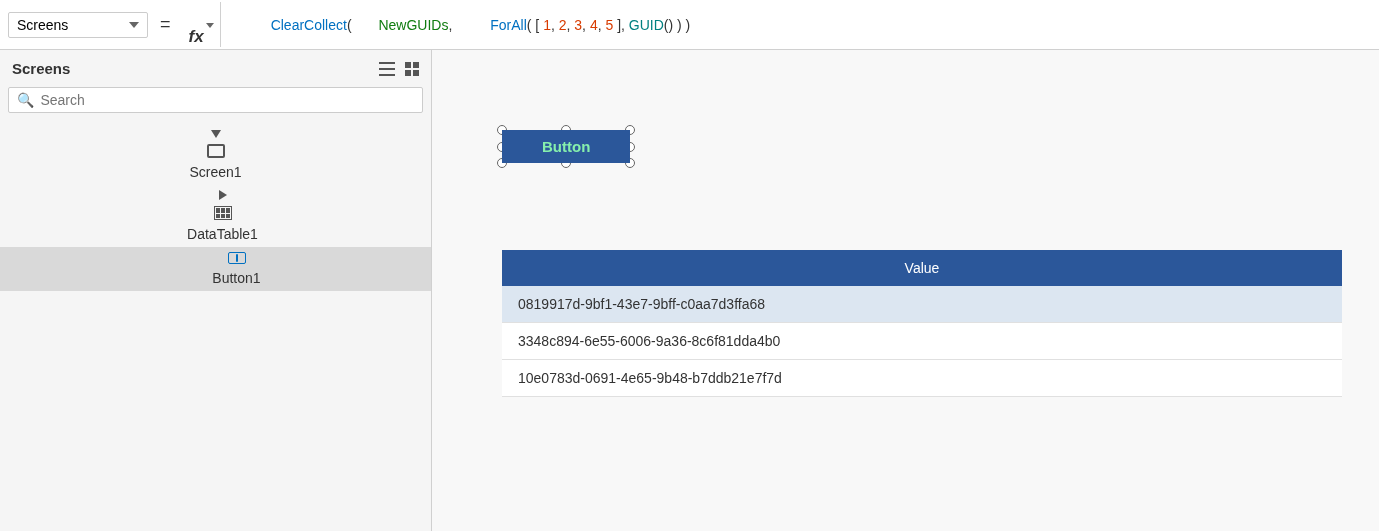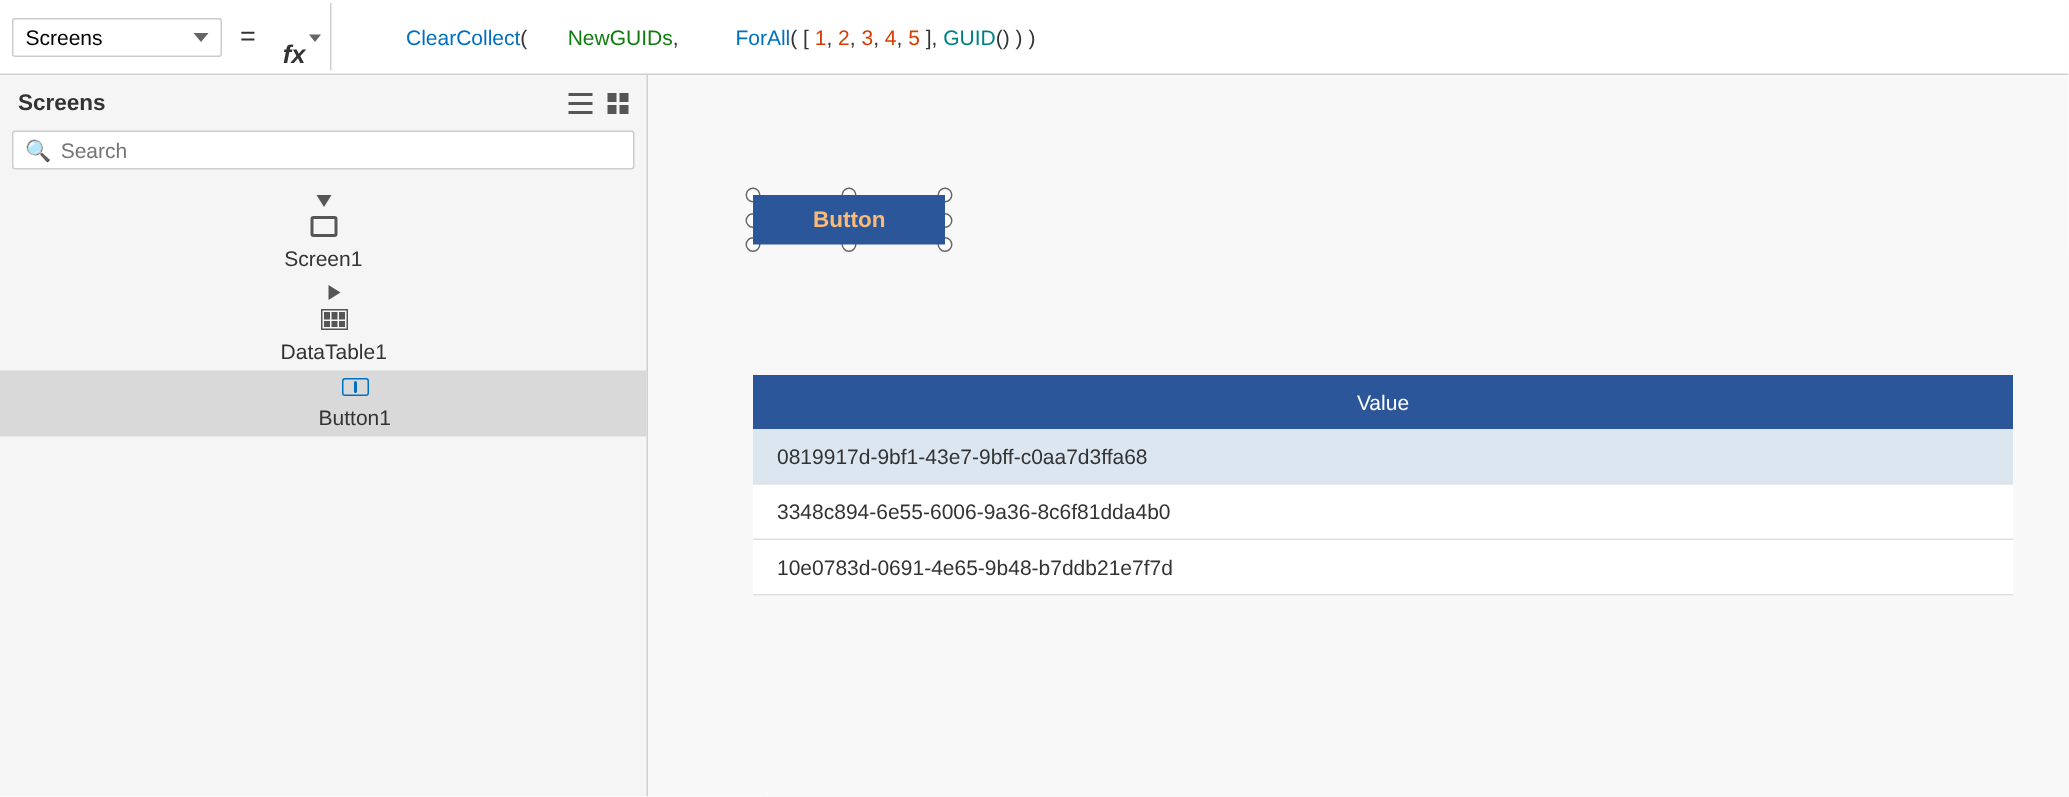--- a/index.html
+++ b/index.html
@@ -243,21 +243,21 @@
     }
 
     
     .canvas-button-container {
       position: absolute;
       top: 80px;
       left: 70px;
     }
     .canvas-button {
       background: #2b579a;
-      color: #fdba74;
+      color: #86efac;
       font-size: 15px;
       font-weight: 600;
       padding: 8px 40px;
       border: none;
       cursor: pointer;
       position: relative;
       min-width: 120px;
     }
     
     .handle {

